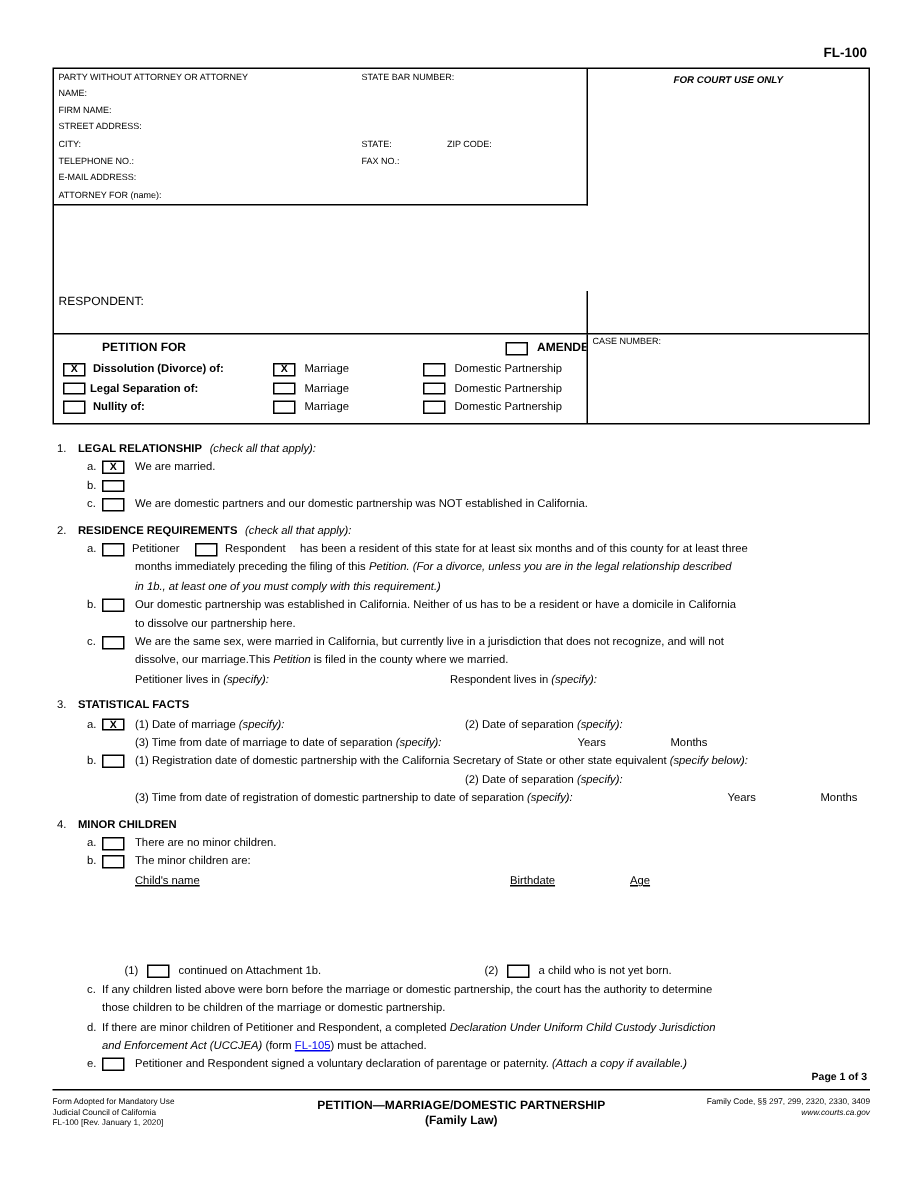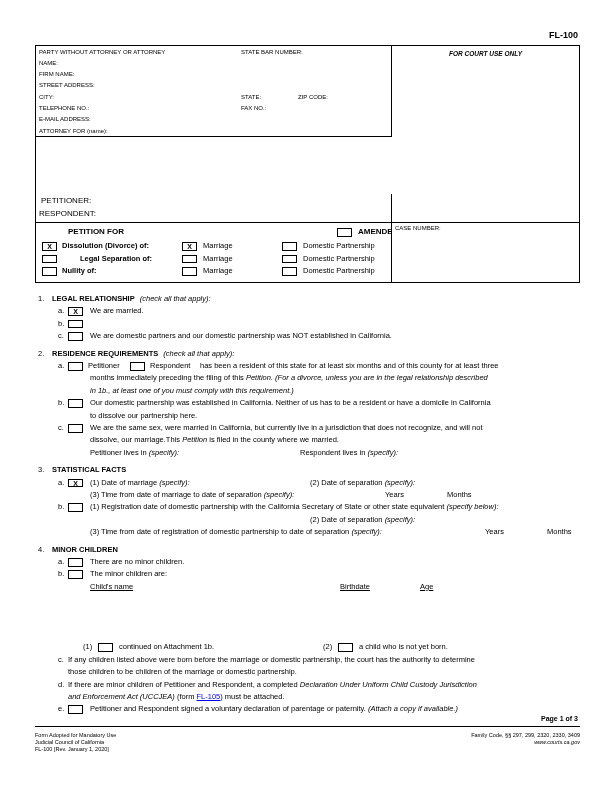--- a/index.html
+++ b/index.html
@@ -99,23 +99,20 @@
         <span class="lab" style="left:3px">ATTORNEY FOR (name):</span>
       </div>
     </div>
 
     <div class="cell court-use">
       <span>FOR COURT USE ONLY</span>
     </div>
 
 
     <div class="cell parties">
-      <div class="prow" style="padding-left:5px">
-        <span>PETITIONER:</span>
-      </div>
       <div class="prow" style="padding-left:3px">
         <span>RESPONDENT:</span>
       </div>
     </div>
 
     <div class="cell petition">
       <div class="pet-head">
         <span class="abs bold" style="left:4px;top:3px">PETITION FOR</span>
         <span class="cb" style="left:273px;top:4px"></span>
         <span class="abs bold" style="left:294px;top:3px">AMENDED</span>
@@ -123,21 +120,21 @@
       <div class="pet-row">
         <span class="cb" style="left:6px">X</span>
         <span class="abs bold" style="left:26px;top:1px">Dissolution (Divorce) of:</span>
         <span class="cb" style="left:146px">X</span>
         <span class="abs" style="left:167px;top:1px">Marriage</span>
         <span class="cb" style="left:246px"></span>
         <span class="abs" style="left:267px;top:1px">Domestic Partnership</span>
       </div>
       <div class="pet-row">
         <span class="cb" style="left:6px"></span>
-        <span class="abs bold" style="left:44px;top:1px">Legal Separation of:</span>
+        <span class="abs bold" style="left:24px;top:1px">Legal Separation of:</span>
         <span class="cb" style="left:146px"></span>
         <span class="abs" style="left:167px;top:1px">Marriage</span>
         <span class="cb" style="left:246px"></span>
         <span class="abs" style="left:267px;top:1px">Domestic Partnership</span>
       </div>
       <div class="pet-row">
         <span class="cb" style="left:6px"></span>
         <span class="abs bold" style="left:26px;top:1px">Nullity of:</span>
         <span class="cb" style="left:146px"></span>
         <span class="abs" style="left:167px;top:1px">Marriage</span>
@@ -291,19 +288,23 @@
     </div>
   </div>
 
   <div class="page-num">Page 1 of 3</div>
   <div class="footer">
     <div class="f-left">
       <div>Form Adopted for Mandatory Use</div>
       <div>Judicial Council of California</div>
       <div>FL-100 [Rev. January 1, 2020]</div>
     </div>
+    <div class="f-center">
+      <div>PETITION—MARRIAGE/DOMESTIC PARTNERSHIP</div>
+      <div>(Family Law)</div>
+    </div>
     <div class="f-right">
       <div>Family Code, §§ 297, 299, 2320, 2330, 3409</div>
       <div class="it">www.courts.ca.gov</div>
     </div>
   </div>
 
 </div>
 
 </body></html>

